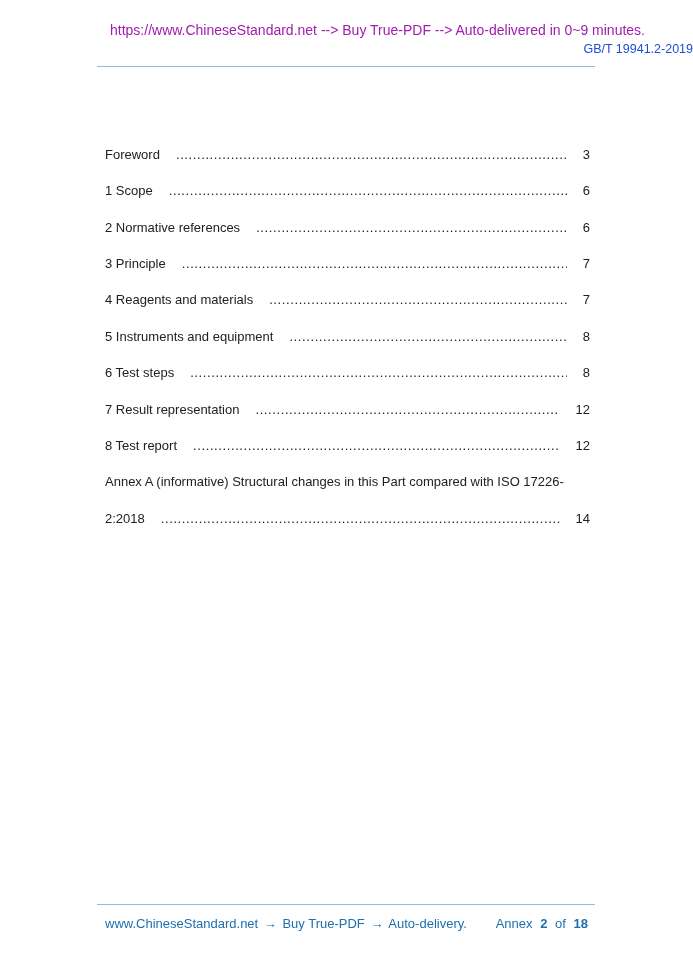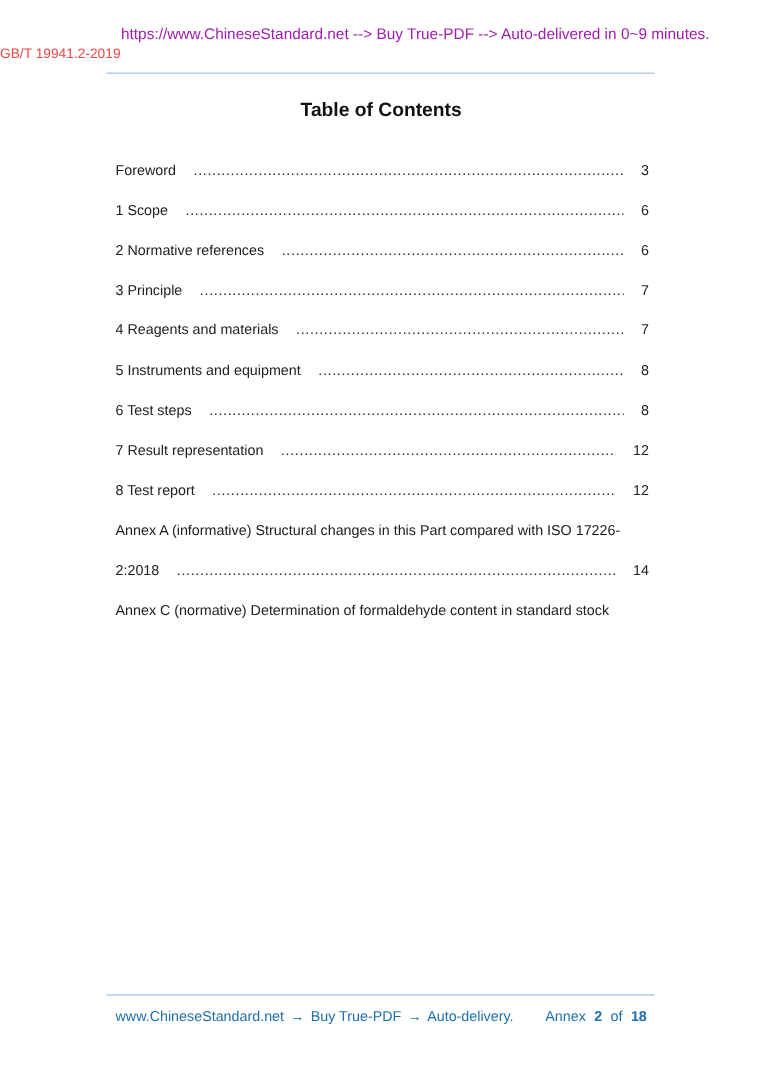--- a/index.html
+++ b/index.html
@@ -13,22 +13,22 @@
   .page { position: relative; width: 693px; height: 980px; background: #ffffff; }
 
   
   .promo {
     position: absolute; top: 21px; left: 0; width: 693px;
     text-align: center; font-size: 14px; line-height: 18px;
     color: #a21caf; white-space: nowrap; padding-left: 31px;
   }
   .std-number {
     position: absolute; top: 41px; left: 0; width: 693px;
-    text-align: left; font-size: 12.5px; line-height: 16px;
-    color: #ef4444;
+    text-align: right; font-size: 12.5px; line-height: 16px;
+    color: #1d4ed8;
   }
   .rule {
     position: absolute; left: 97px; width: 498px; height: 0;
     border-top: 1px solid #93bcde;
   }
   .rule-top { top: 66px; }
   .rule-bottom { top: 904px; }
 
   .page-title {
     position: absolute; top: 88px; left: 0; width: 693px;
@@ -73,21 +73,20 @@
 <body>
 
 <div class="page">
 
   <div class="promo">https://www.ChineseStandard.net --&gt; Buy True-PDF --&gt; Auto-delivered in 0~9 minutes.</div>
 
   <div class="std-number">GB/T 19941.2-2019</div>
 
   <div class="rule rule-top"></div>
 
-  <div class="page-title">Table of Contents</div>
 
   <div class="toc">
       <div class="toc-row">
         <span class="toc-text">Foreword</span>
         <span class="toc-dots"></span>
         <span class="toc-page">3</span>
       </div>
       <div class="toc-row">
         <span class="toc-text">1 Scope</span>
         <span class="toc-dots"></span>
@@ -129,23 +128,20 @@
         <span class="toc-page">12</span>
       </div>
       <div class="toc-row">
         <span class="toc-text">Annex A (informative) Structural changes in this Part compared with ISO 17226-</span>
       </div>
       <div class="toc-row">
         <span class="toc-text">2:2018</span>
         <span class="toc-dots"></span>
         <span class="toc-page">14</span>
       </div>
-      <div class="toc-row">
-        <span class="toc-text">Annex C (normative) Determination of formaldehyde content in standard stock</span>
-      </div>
     </div>
 
   <div class="rule rule-bottom"></div>
 
   <div class="footer-row">
     <div class="footer-left">
       <span class="site-link">www.ChineseStandard.net</span>
       <span class="arrow-glyph">→</span>
       <span>Buy True-PDF</span>
       <span class="arrow-glyph">→</span>

